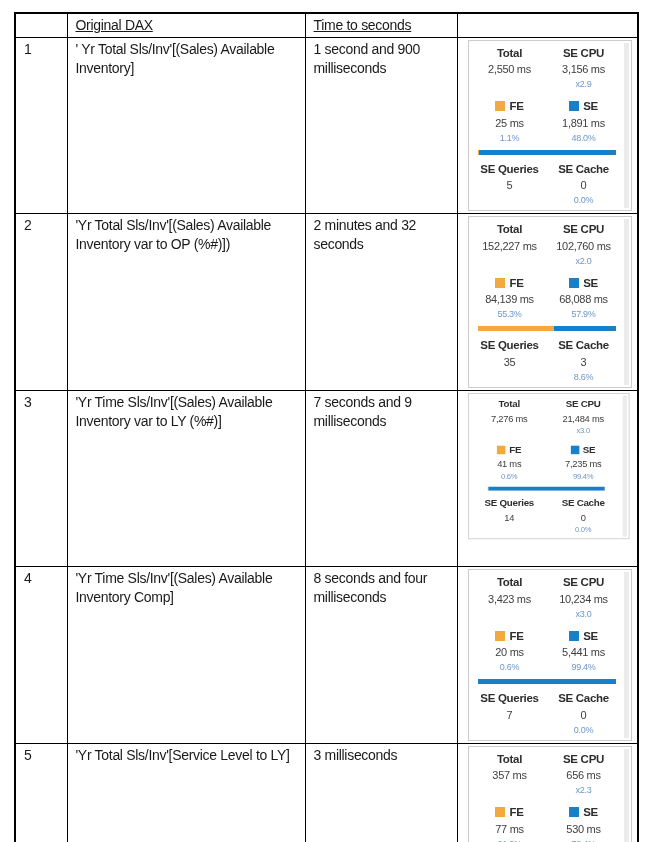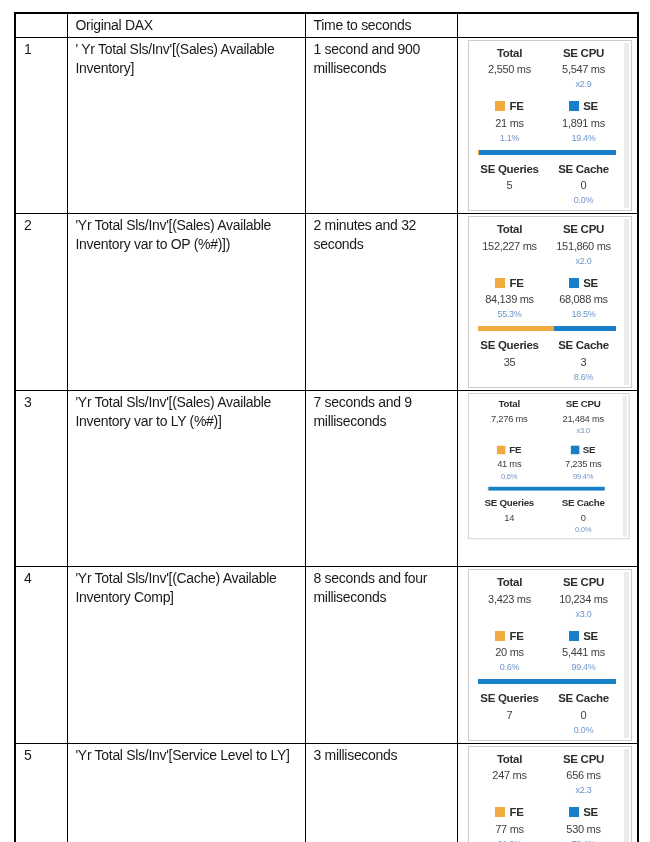--- a/index.html
+++ b/index.html
@@ -33,21 +33,21 @@
     letter-spacing: -0.3px;
     line-height: 1.35;
     padding: 2px 6px 2px 8px;
     overflow: hidden;
   }
   col.c1 { width: 52px; }
   col.c2 { width: 238px; }
   col.c3 { width: 152px; }
   col.c4 { width: 181px; }
 
-  thead tr { height: 20px; }
+  thead tr { height: 20px; text-decoration: underline; }
   tbody tr:nth-child(1) { height: 112px; }
   tbody tr:nth-child(2) { height: 110px; }
   tbody tr:nth-child(3) { height: 95px;  }
   tbody tr:nth-child(4) { height: 117px; }
   tbody tr:nth-child(5) { height: 116px; }
   tbody tr:nth-child(6) { height: 118px; }
   tbody tr:nth-child(7) { height: 136px; }
 
   td.c-metrics { padding: 3px 3px; }
 
@@ -132,38 +132,38 @@
     <td class="c-time">1 second and 900 milliseconds</td>
     <td class="c-metrics">
       <div class="panel">
         <div class="prow stats">
           <div class="pcol">
             <div class="ph">Total</div>
             <div class="pv">2,550 ms</div>
           </div>
           <div class="pcol">
             <div class="ph">SE CPU</div>
-            <div class="pv">5,547 ms</div>
+            <div class="pv">3,156 ms</div>
             <div class="pp">x2.9</div>
           </div>
         </div>
         <div class="prow legend">
           <div class="pcol">
             <div class="ph">
               <span class="sq fe-sq"></span><span>FE</span>
             </div>
-            <div class="pv">21 ms</div>
+            <div class="pv">25 ms</div>
             <div class="pp">1.1%</div>
           </div>
           <div class="pcol">
             <div class="ph">
               <span class="sq se-sq"></span><span>SE</span>
             </div>
             <div class="pv">1,891 ms</div>
-            <div class="pp">19.4%</div>
+            <div class="pp">48.0%</div>
           </div>
         </div>
         <div class="bar">
           <span class="bar-fe" style="width: 1.1%;"></span>
           <span class="bar-se"></span>
         </div>
         <div class="prow queries">
           <div class="pcol">
             <div class="ph">SE Queries</div>
             <div class="pv">5</div>
@@ -184,38 +184,38 @@
     <td class="c-time">2 minutes and 32 seconds</td>
     <td class="c-metrics">
       <div class="panel">
         <div class="prow stats">
           <div class="pcol">
             <div class="ph">Total</div>
             <div class="pv">152,227 ms</div>
           </div>
           <div class="pcol">
             <div class="ph">SE CPU</div>
-            <div class="pv">151,860 ms</div>
+            <div class="pv">102,760 ms</div>
             <div class="pp">x2.0</div>
           </div>
         </div>
         <div class="prow legend">
           <div class="pcol">
             <div class="ph">
               <span class="sq fe-sq"></span><span>FE</span>
             </div>
             <div class="pv">84,139 ms</div>
             <div class="pp">55.3%</div>
           </div>
           <div class="pcol">
             <div class="ph">
               <span class="sq se-sq"></span><span>SE</span>
             </div>
             <div class="pv">68,088 ms</div>
-            <div class="pp">18.5%</div>
+            <div class="pp">57.9%</div>
           </div>
         </div>
         <div class="bar">
           <span class="bar-fe" style="width: 55.3%;"></span>
           <span class="bar-se"></span>
         </div>
         <div class="prow queries">
           <div class="pcol">
             <div class="ph">SE Queries</div>
             <div class="pv">35</div>
@@ -225,21 +225,21 @@
             <div class="pv">3</div>
             <div class="pp">8.6%</div>
           </div>
         </div>
       </div>
     </td>
   </tr>
 
   <tr class="data-row">
     <td class="c-num">3</td>
-    <td class="c-dax">'Yr Total Sls/Inv'[(Sales) Available Inventory var to LY (%#)]</td>
+    <td class="c-dax">'Yr Time Sls/Inv'[(Sales) Available Inventory var to LY (%#)]</td>
     <td class="c-time">7 seconds and 9 milliseconds</td>
     <td class="c-metrics">
       <div class="panel">
         <div class="prow stats">
           <div class="pcol">
             <div class="ph">Total</div>
             <div class="pv">7,276 ms</div>
           </div>
           <div class="pcol">
             <div class="ph">SE CPU</div>
@@ -277,21 +277,21 @@
             <div class="pv">0</div>
             <div class="pp">0.0%</div>
           </div>
         </div>
       </div>
     </td>
   </tr>
 
   <tr class="data-row">
     <td class="c-num">4</td>
-    <td class="c-dax">'Yr Total Sls/Inv'[(Cache) Available Inventory Comp]</td>
+    <td class="c-dax">'Yr Time Sls/Inv'[(Sales) Available Inventory Comp]</td>
     <td class="c-time">8 seconds and four milliseconds</td>
     <td class="c-metrics">
       <div class="panel">
         <div class="prow stats">
           <div class="pcol">
             <div class="ph">Total</div>
             <div class="pv">3,423 ms</div>
           </div>
           <div class="pcol">
             <div class="ph">SE CPU</div>
@@ -336,21 +336,21 @@
 
   <tr class="data-row">
     <td class="c-num">5</td>
     <td class="c-dax">'Yr Total Sls/Inv'[Service Level to LY]</td>
     <td class="c-time">3 milliseconds</td>
     <td class="c-metrics">
       <div class="panel">
         <div class="prow stats">
           <div class="pcol">
             <div class="ph">Total</div>
-            <div class="pv">247 ms</div>
+            <div class="pv">357 ms</div>
           </div>
           <div class="pcol">
             <div class="ph">SE CPU</div>
             <div class="pv">656 ms</div>
             <div class="pp">x2.3</div>
           </div>
         </div>
         <div class="prow legend">
           <div class="pcol">
             <div class="ph">

